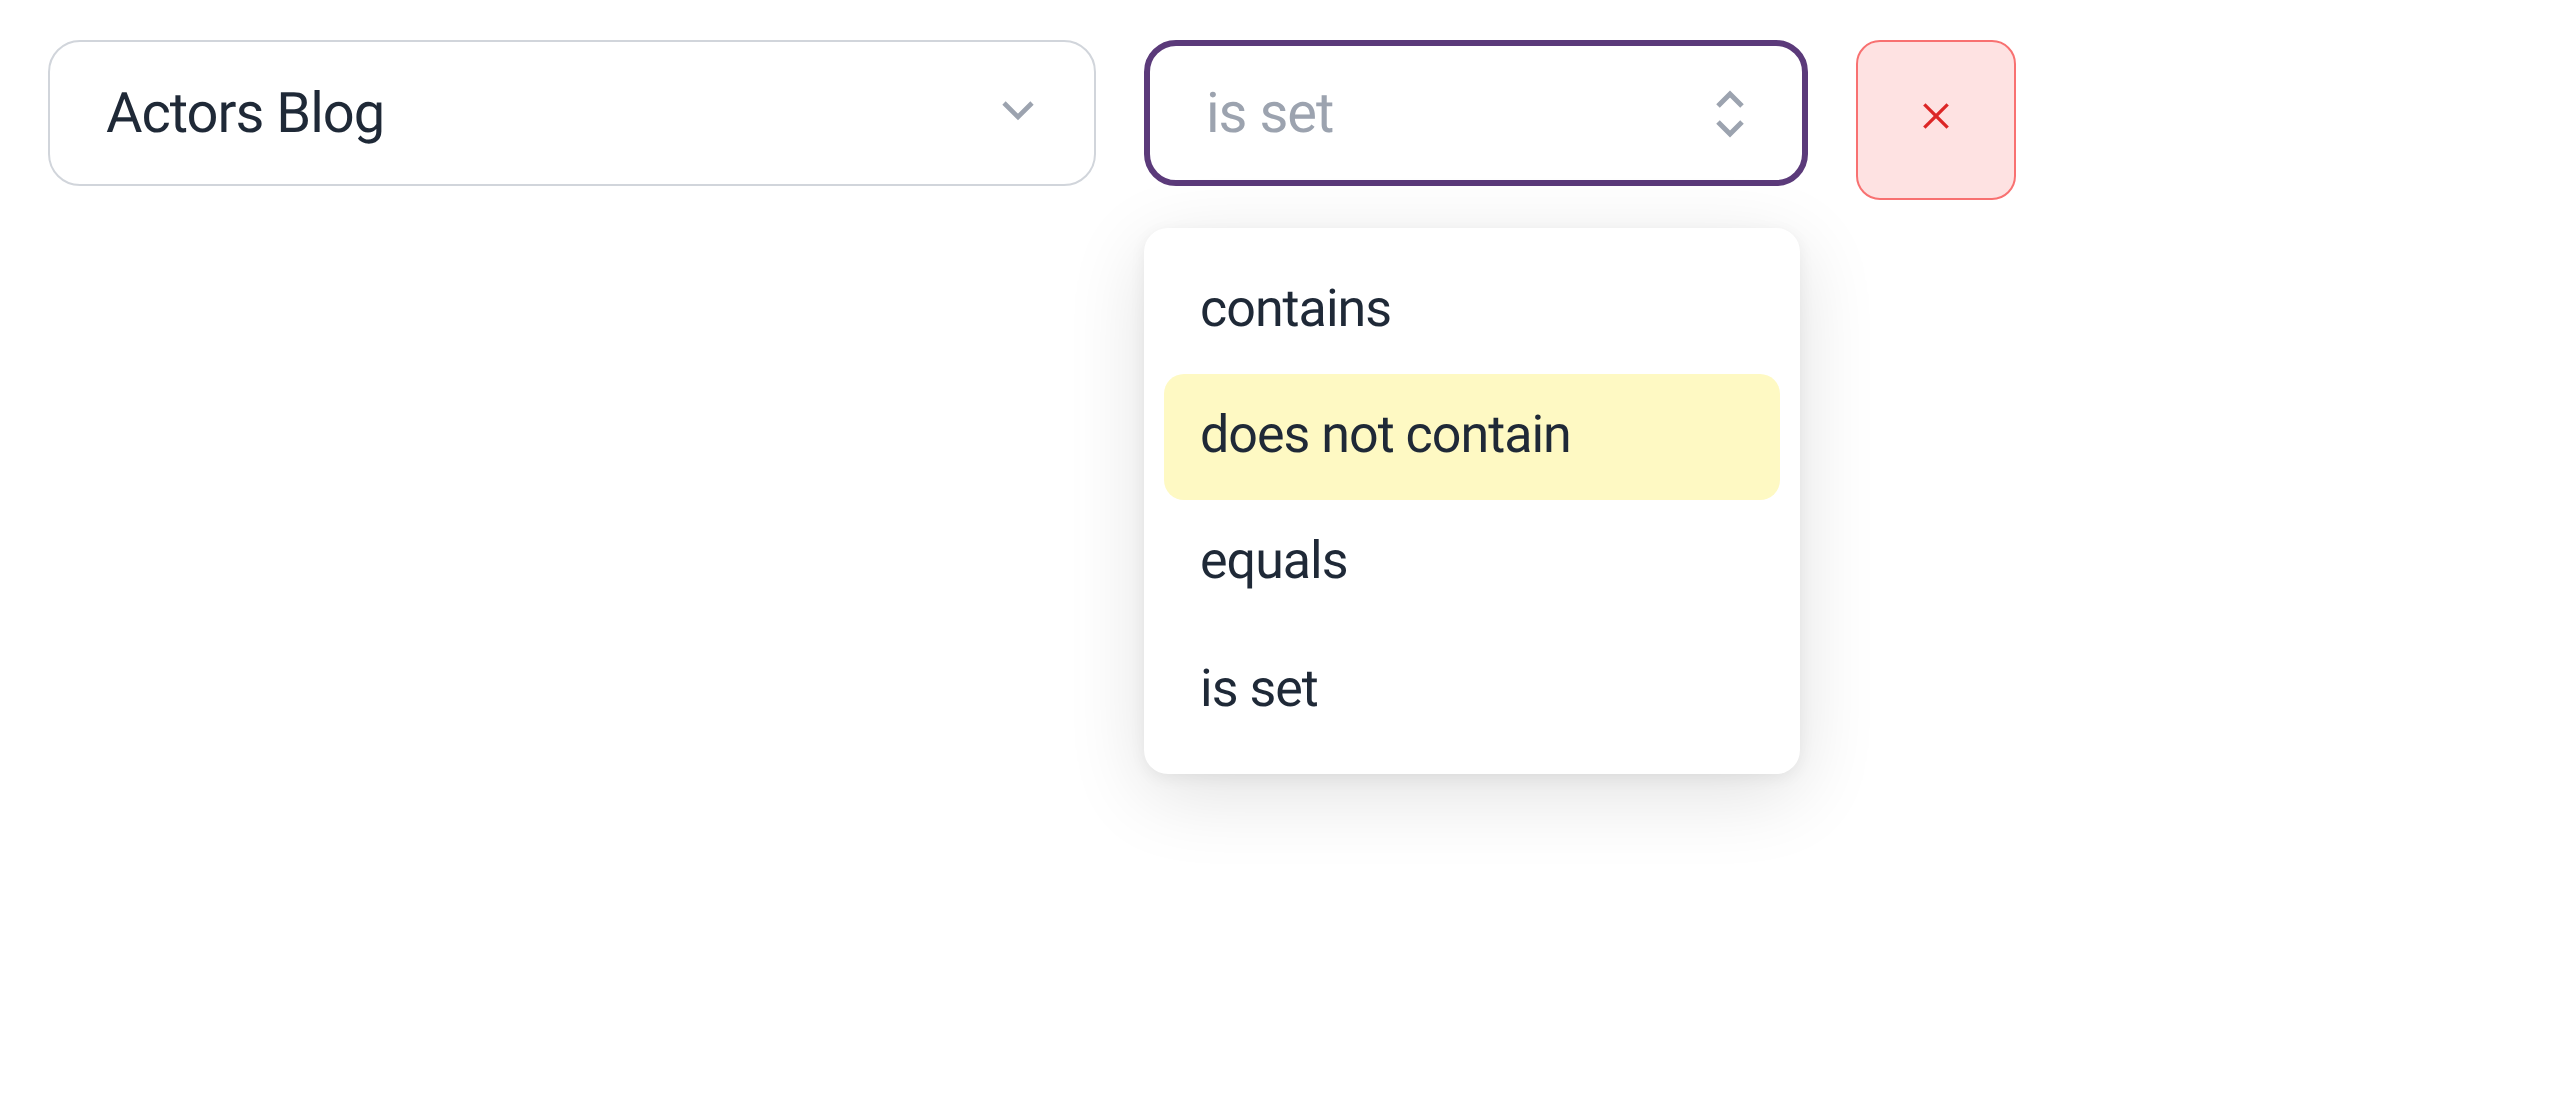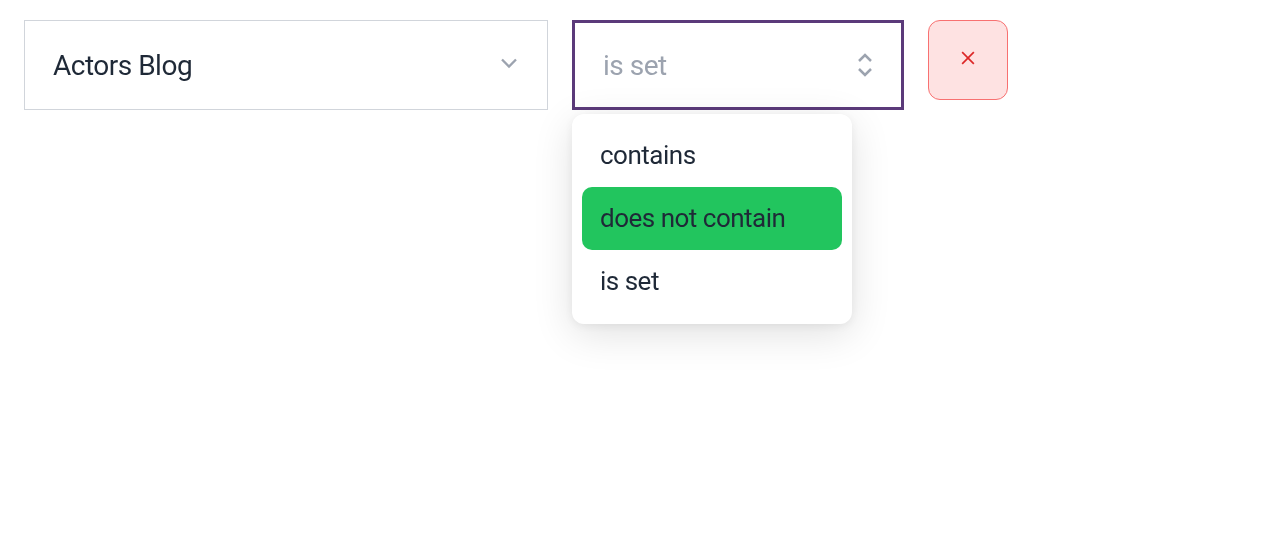--- a/index.html
+++ b/index.html
@@ -18,22 +18,22 @@
       display: flex;
       gap: 24px;
       align-items: flex-start;
     }
     .select-field {
       position: relative;
       display: flex;
       align-items: center;
       justify-content: space-between;
       border: 1px solid #d1d5db;
-      border-radius: 0;
-      height: 90px;
+      border-radius: 16px;
+      height: 73px;
       padding: 0 24px 0 28px;
       background: #ffffff;
       cursor: pointer;
     }
     .select-field.primary {
       width: 524px;
     }
     .select-field.condition {
       width: 332px;
       border: 3px solid #5b3a7a;
@@ -86,39 +86,39 @@
       stroke-width: 2;
       fill: none;
     }
     .condition-wrapper {
       position: relative;
     }
     .dropdown-menu {
       position: absolute;
       top: 94px;
       left: 0;
-      width: 280px;
+      width: 328px;
       background: #ffffff;
       border-radius: 12px;
       box-shadow: 0 10px 40px rgba(0,0,0,0.12), 0 2px 8px rgba(0,0,0,0.06);
       padding: 10px;
       display: flex;
       flex-direction: column;
     }
     .dropdown-option {
       padding: 16px 18px;
       font-size: 26px;
       color: #1f2937;
       cursor: pointer;
       border-radius: 10px;
       letter-spacing: -0.5px;
       line-height: 1.2;
     }
     .dropdown-option.highlighted {
-      background: #22c55e;
+      background: #fef9c3;
     }
   </style>
 </head>
 <body>
 
 <div class="filter-row">
 
   <div class="select-field primary">
     <span class="select-label">Actors Blog</span>
     <span class="chevron-down-icon">
@@ -137,20 +137,21 @@
           </svg>
         <svg viewBox="0 0 24 14">
             <polyline points="6 4 12 10 18 4"></polyline>
           </svg>
       </span>
     </div>
 
     <div class="dropdown-menu">
       <div class="dropdown-option">contains</div>
       <div class="dropdown-option highlighted">does not contain</div>
+      <div class="dropdown-option">equals</div>
       <div class="dropdown-option">is set</div>
     </div>
   </div>
 
   <div class="delete-button">
     <span>
       <svg viewBox="0 0 24 24">
           <line x1="5" y1="5" x2="19" y2="19"></line>
           <line x1="19" y1="5" x2="5" y2="19"></line>
         </svg>

